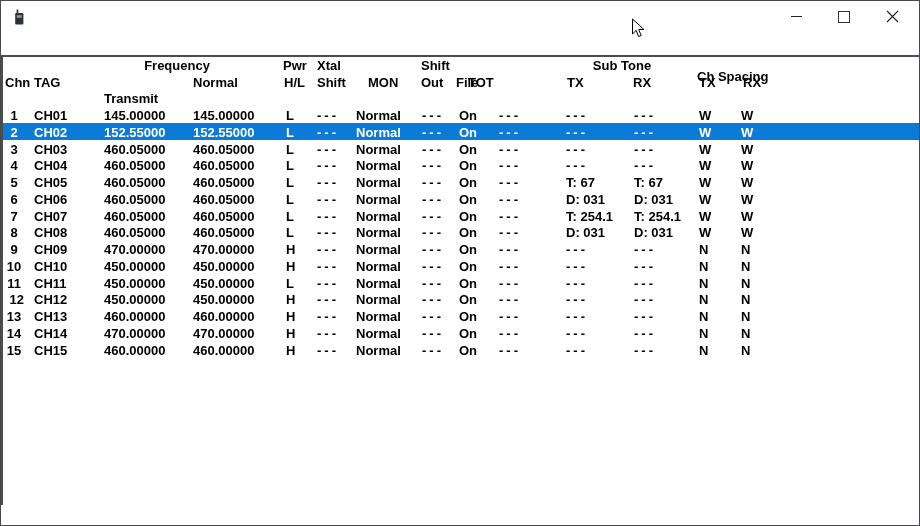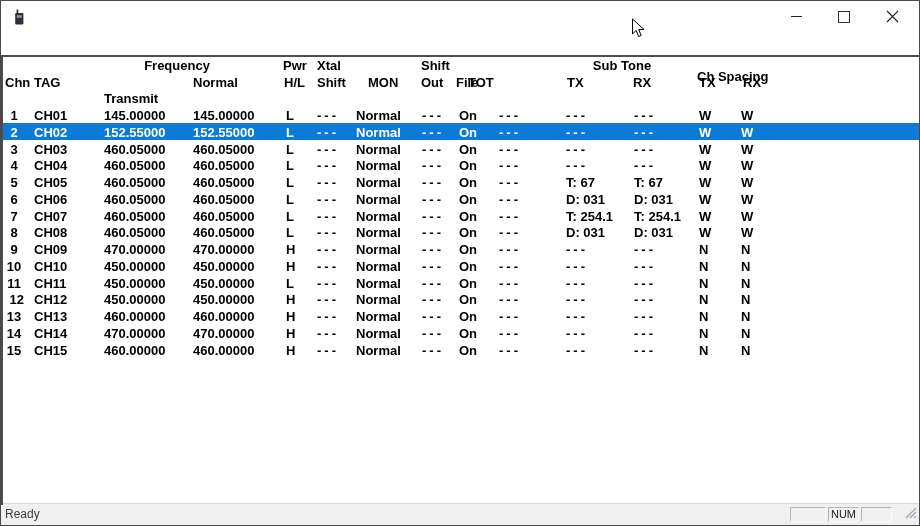--- a/index.html
+++ b/index.html
@@ -333,31 +333,20 @@
           <span class="cell dashes" style="left: 565px;">---</span>
           <span class="cell dashes" style="left: 633px;">---</span>
           <span class="cell" style="left: 698px;">N</span>
           <span class="cell" style="left: 740px;">N</span>
         </div>
       </div>
   </div>
   <div class="edge-top"></div>
   <div class="edge-left"></div>
 
-  <div class="statusbar">
-    <span class="status-text">Ready</span>
-    <span class="pane pane1"></span>
-    <span class="pane pane2">NUM</span>
-    <span class="pane pane3"></span>
-    <span class="grip">
-      <svg width="13" height="13" viewBox="0 0 13 13">
-        <path d="M12,2 L2,12 M12,6 L6,12 M12,10 L10,12" stroke="#a3a3a3" stroke-width="1.2" fill="none"></path>
-      </svg>
-    </span>
-  </div>
 
   <span class="cursor">
     <svg width="15" height="21" viewBox="0 0 15 21">
       <path d="M1.5,1 L1.5,16 L5.2,12.4 L7.6,18.6 L10.2,17.5 L7.7,11.5 L13,11.5 Z" fill="#fff" stroke="#000" stroke-width="1"></path>
     </svg>
   </span>
 
 </div>
 
 </body></html>

